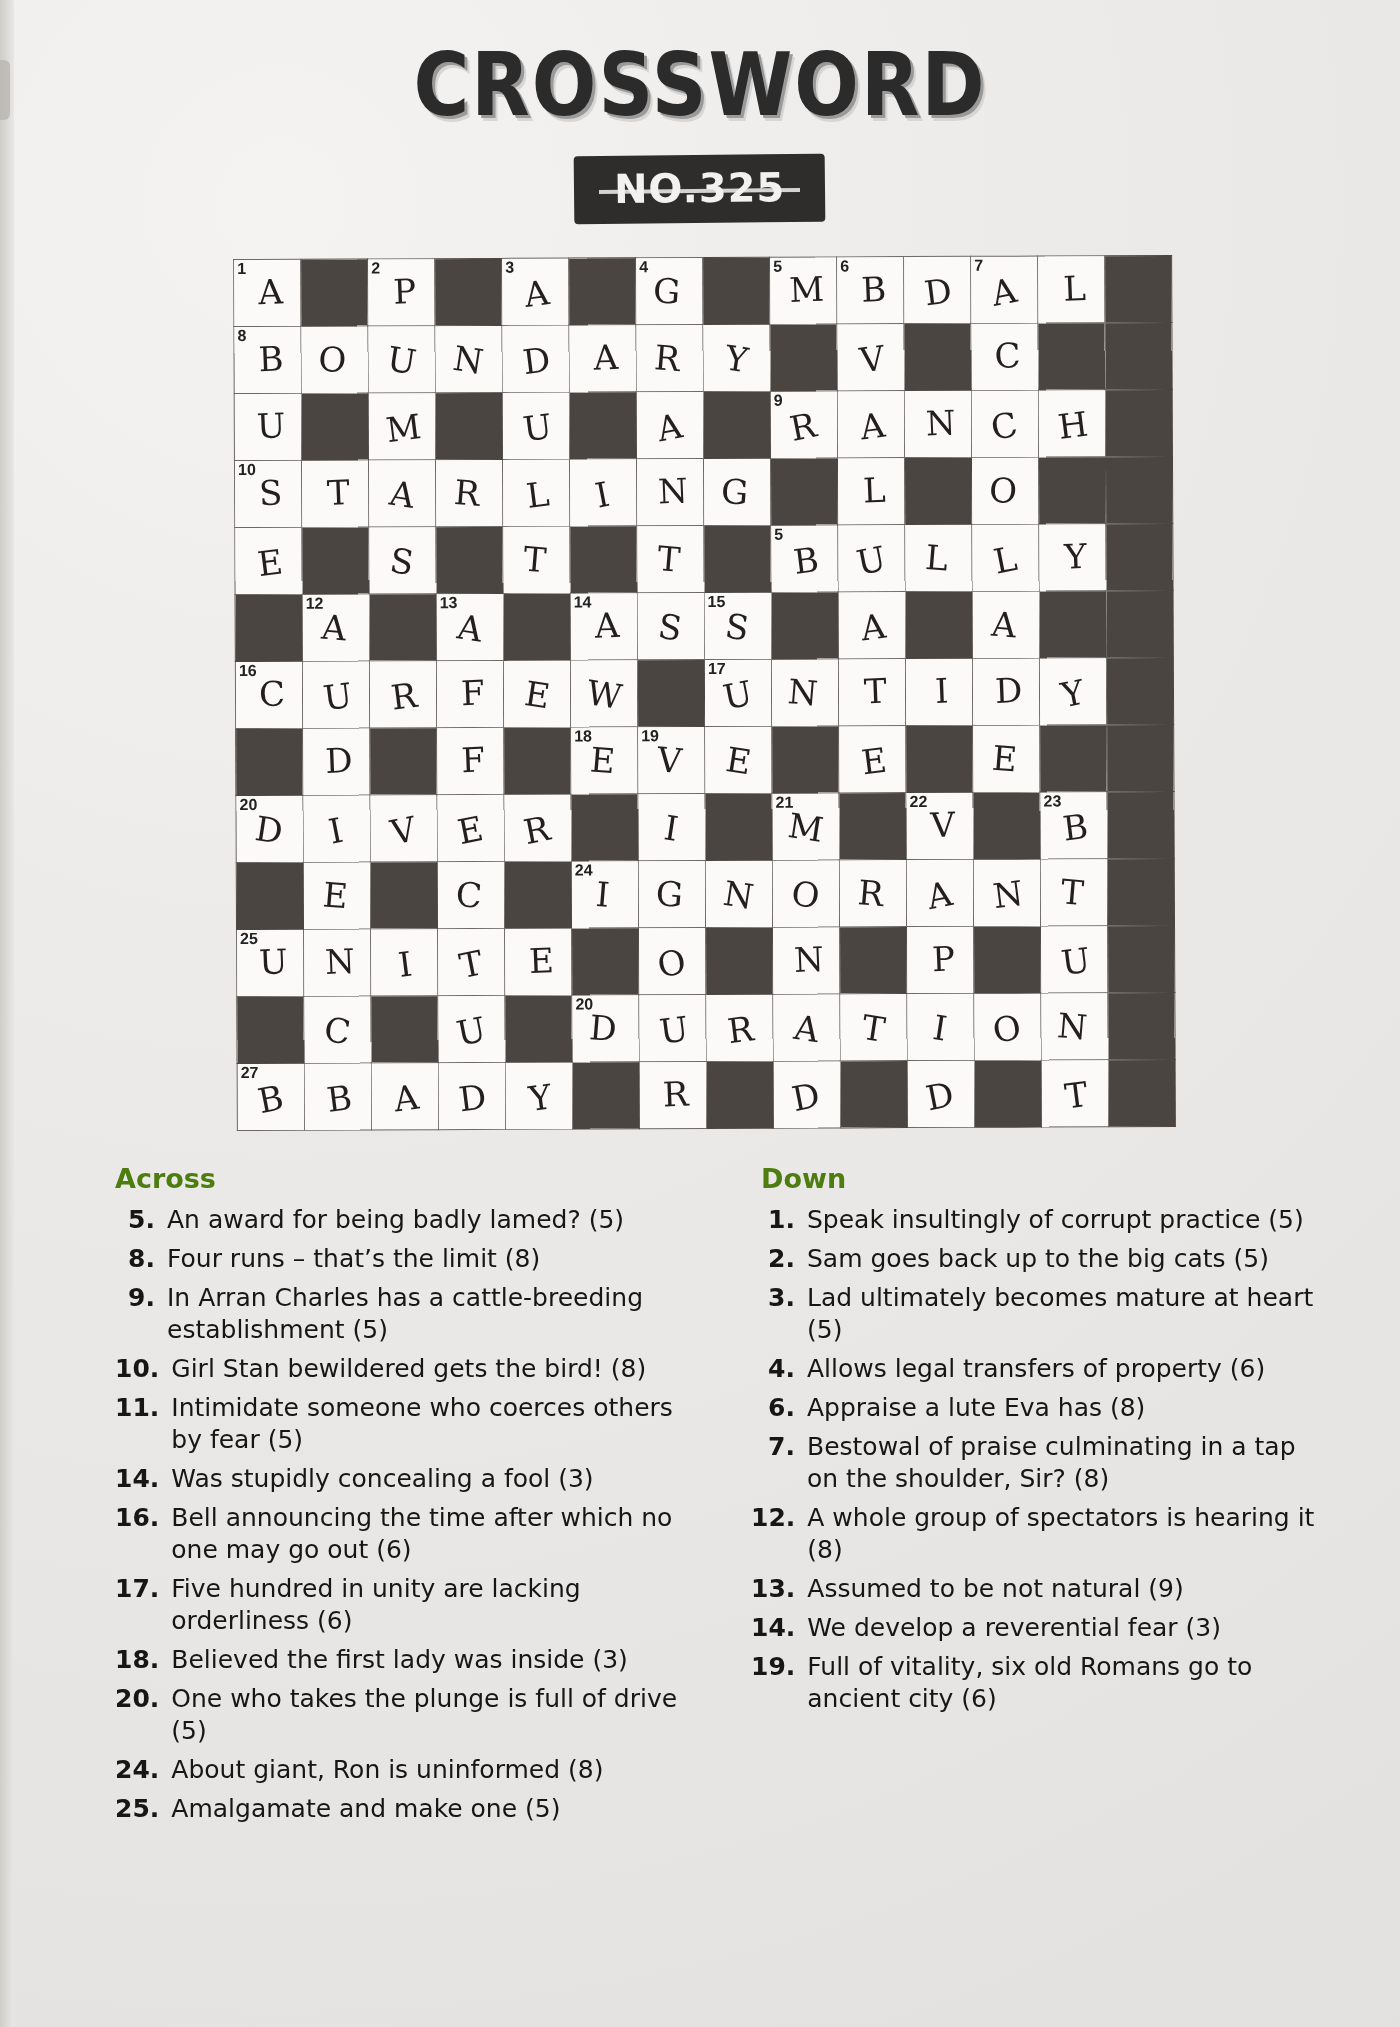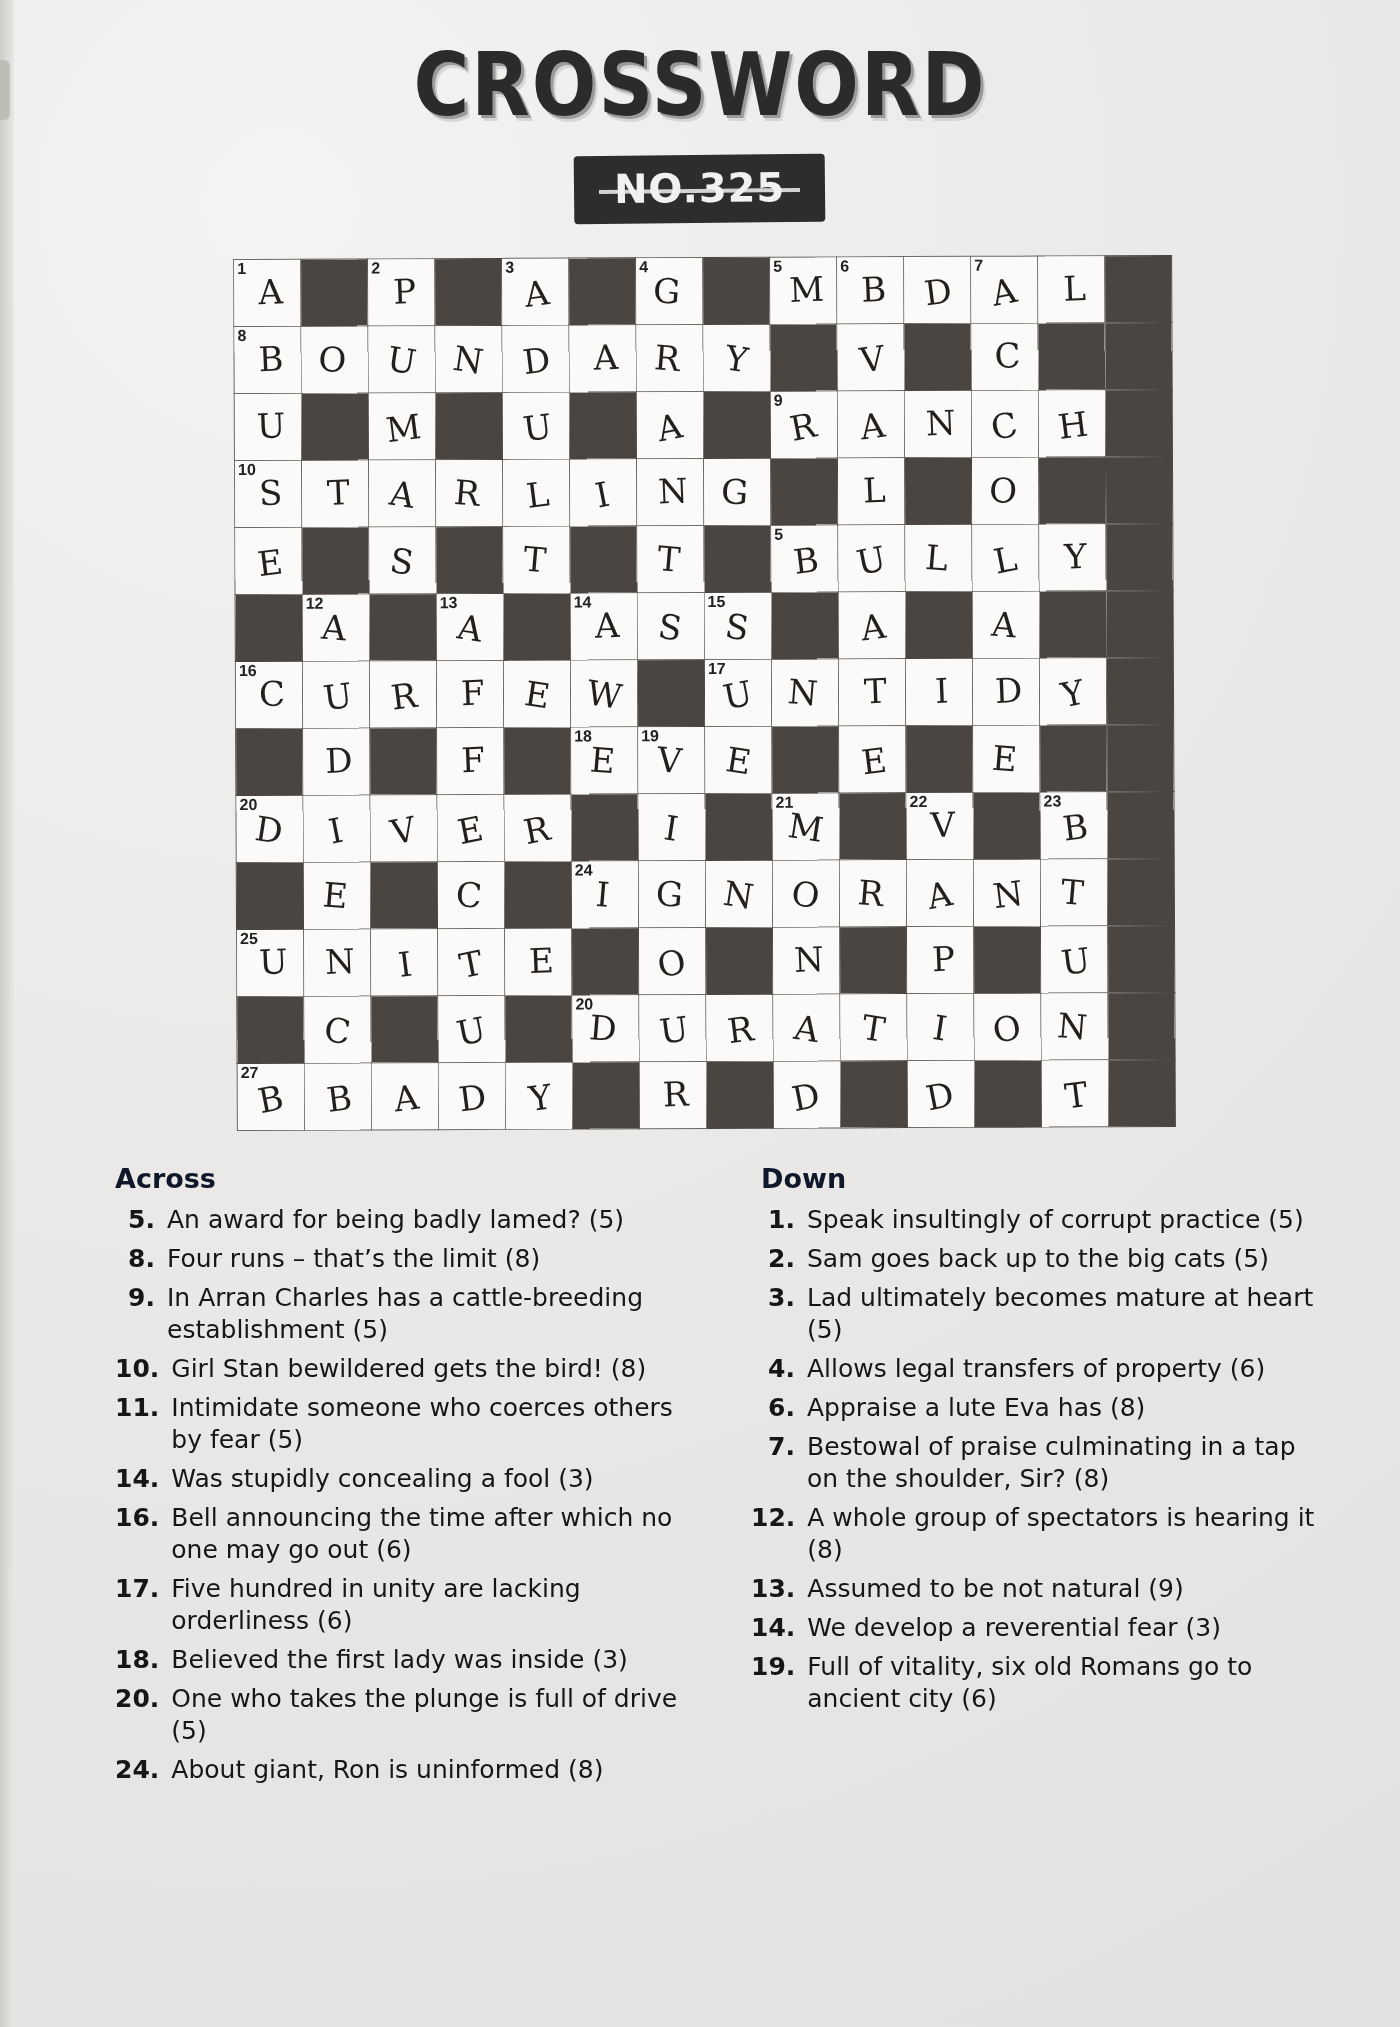--- a/index.html
+++ b/index.html
@@ -103,21 +103,21 @@
     margin:34px auto 0;
     width:1290px;
     display:flex;
     gap:56px;
     padding-left:60px;
     box-sizing:border-box;
   }
   .col{width:580px;}
   .col-head{
     font-family:"DejaVu Sans", sans-serif;
-    font-weight:bold;font-size:27px;margin-bottom:10px;color:#0f172a;
+    font-weight:bold;font-size:27px;margin-bottom:10px;color:#4d7c0f;
   }
   .col-head.down{margin-left:10px;}
   ol.cluelist{list-style:none;margin:0;padding:0;}
   ol.cluelist li{
     display:flex;
     font-family:"DejaVu Sans", sans-serif;
     font-size:25px;
     line-height:1.28;
     margin-bottom:7px;
     color:#161616;
@@ -404,20 +404,24 @@
             <span class="t">Believed the first lady was inside (3)</span>
           </li>
           <li>
             <span class="n">20.</span>
             <span class="t">One who takes the plunge is full of drive (5)</span>
           </li>
           <li>
             <span class="n">24.</span>
             <span class="t">About giant, Ron is uninformed (8)</span>
           </li>
+          <li>
+            <span class="n">25.</span>
+            <span class="t">Amalgamate and make one (5)</span>
+          </li>
         </ol>
     </div>
     <div class="col down-col">
       <div class="col-head down">Down</div>
       <ol class="cluelist" id="down-list">
           <li>
             <span class="n">1.</span>
             <span class="t">Speak insultingly of corrupt practice (5)</span>
           </li>
           <li>

